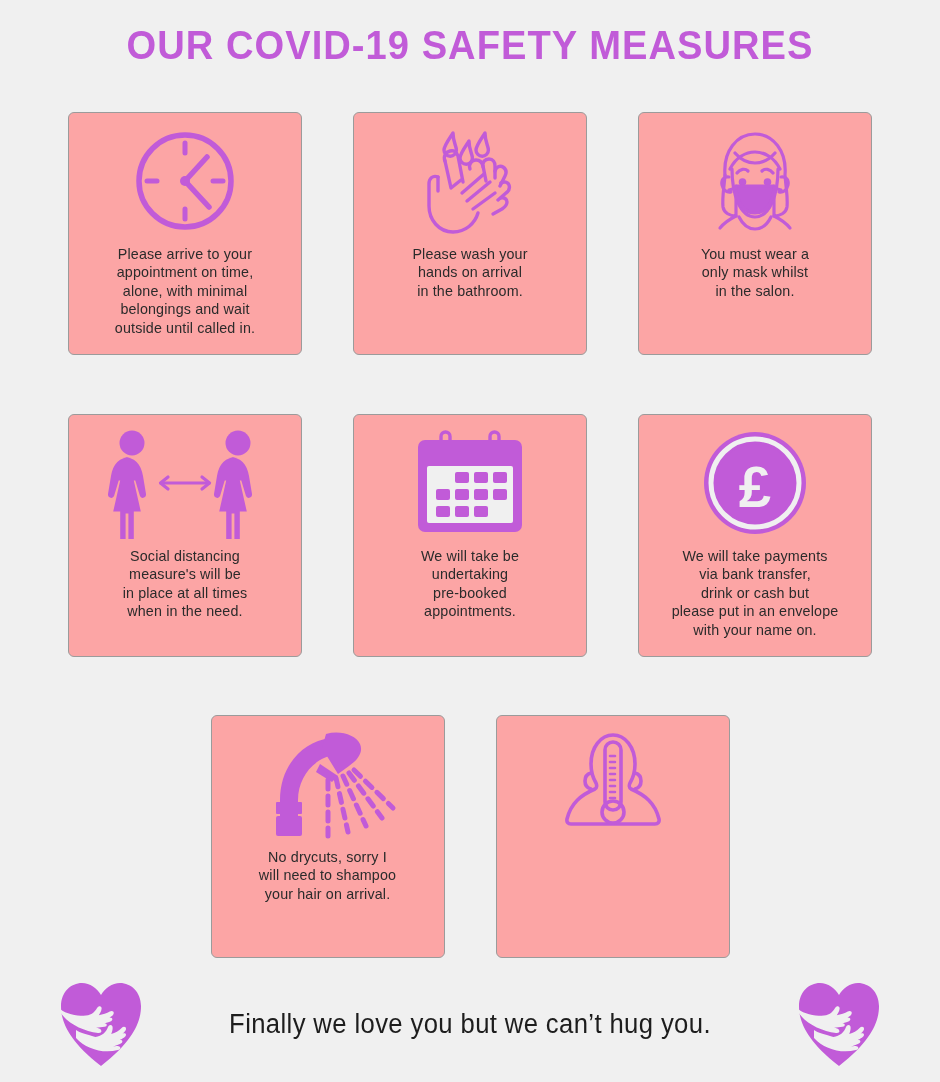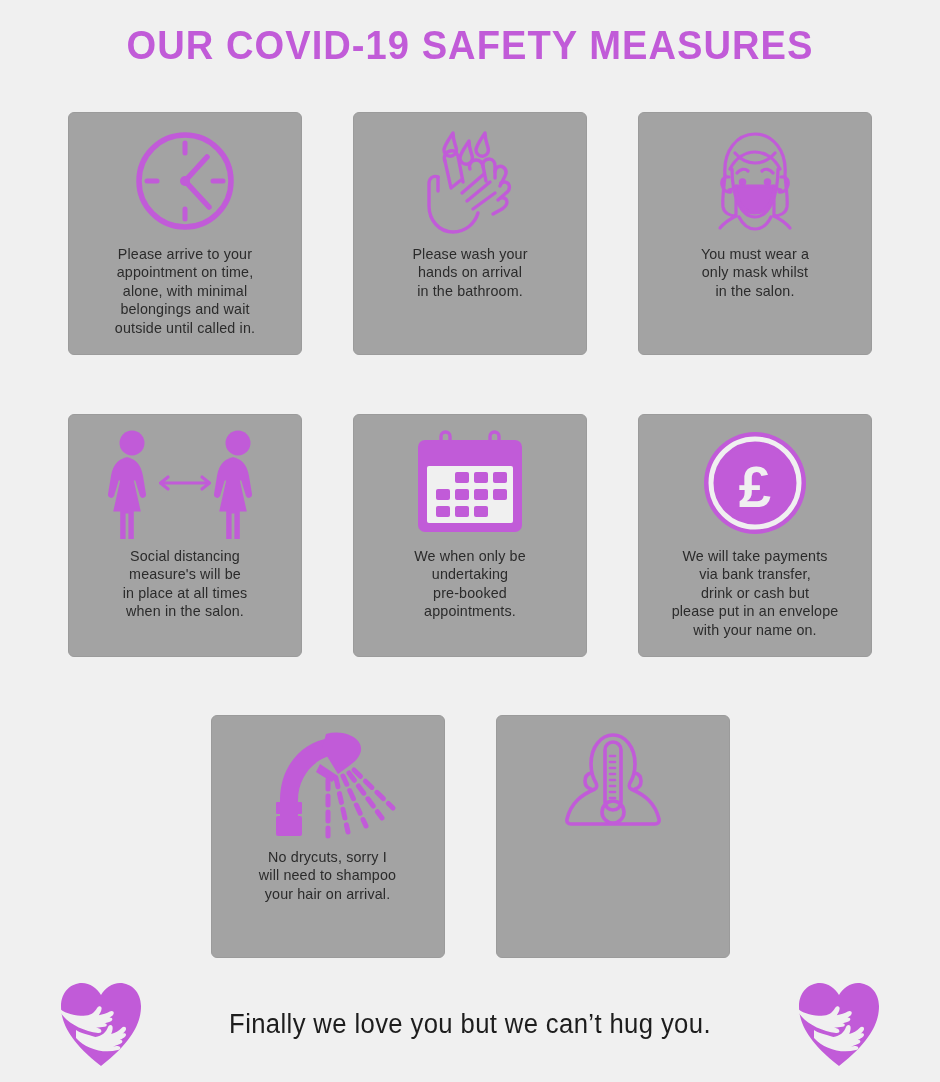--- a/index.html
+++ b/index.html
@@ -46,21 +46,21 @@
     margin-bottom: 58px;
   }
   .row.r1 { margin-bottom: 59px; }
 
   .card {
     width: 234px;
     height: 243px;
     box-sizing: border-box;
     border: 1.6px solid #9b9b9b;
     border-radius: 6px;
-    background: #a3a3a3;
+    background: #fca5a5;
     display: flex;
     flex-direction: column;
     align-items: center;
     position: relative;
   }
   .card-icon {
     height: 128px;
     display: flex;
     align-items: center;
     justify-content: center;
@@ -227,21 +227,21 @@
           <g stroke="#c15bd8" stroke-width="3.2" fill="none" stroke-linecap="round" stroke-linejoin="round">
             <line x1="62" y1="56" x2="110" y2="56"></line>
             <polyline points="69,50 61.5,56 69,62"></polyline>
             <polyline points="103,50 110.5,56 103,62"></polyline>
           </g>
         </svg>
       </div>
       <div class="card-text">Social distancing
 measure's will be
 in place at all times
-when in the salon.</div>
+when in the need.</div>
     </div>
 
     <div class="card">
       <div class="card-icon">
         <svg width="124" height="110" viewBox="0 0 124 110">
 
           <rect x="33" y="4" width="9" height="26" rx="4.5" fill="none" stroke="#c15bd8" stroke-width="3.4"></rect>
           <rect x="82" y="4" width="9" height="26" rx="4.5" fill="none" stroke="#c15bd8" stroke-width="3.4"></rect>
 
           <rect x="10" y="12" width="104" height="92" rx="7" fill="#c15bd8"></rect>
@@ -256,21 +256,21 @@
             <rect x="47" y="61" width="14" height="11" rx="2"></rect>
             <rect x="66" y="61" width="14" height="11" rx="2"></rect>
             <rect x="85" y="61" width="14" height="11" rx="2"></rect>
 
             <rect x="28" y="78" width="14" height="11" rx="2"></rect>
             <rect x="47" y="78" width="14" height="11" rx="2"></rect>
             <rect x="66" y="78" width="14" height="11" rx="2"></rect>
           </g>
         </svg>
       </div>
-      <div class="card-text">We when only be
+      <div class="card-text">We will take be
 undertaking
 pre-booked
 appointments.</div>
     </div>
 
     <div class="card">
       <div class="card-icon">
         <svg width="110" height="110" viewBox="0 0 110 110">
           <circle cx="55" cy="55" r="51" fill="#c15bd8"></circle>
           <circle cx="55" cy="55" r="44" fill="none" stroke="#f0f0f0" stroke-width="5"></circle>

